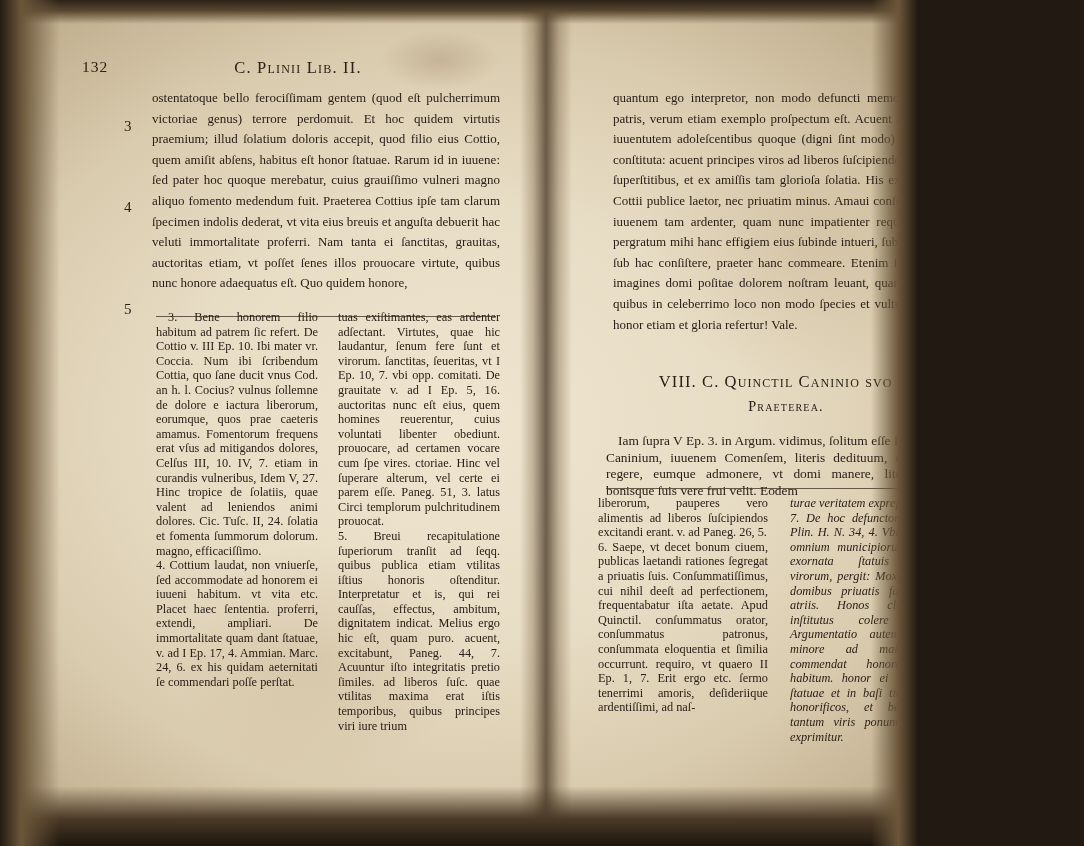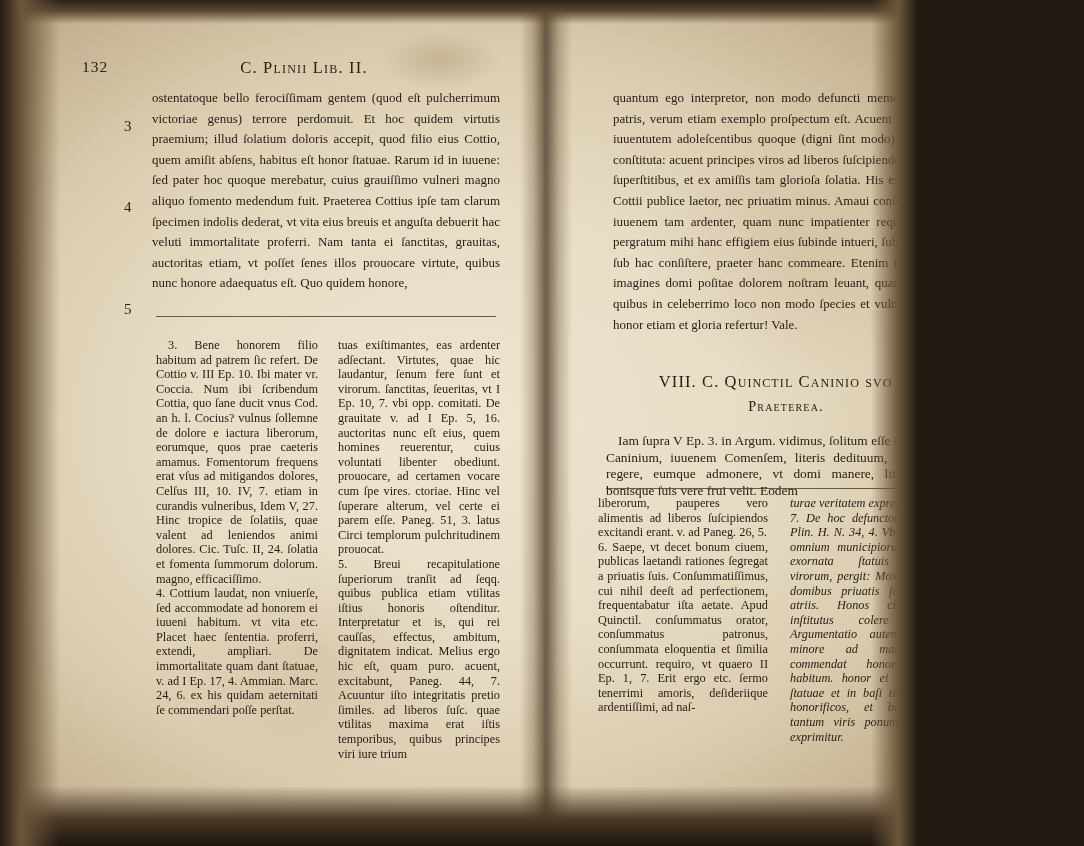--- a/index.html
+++ b/index.html
@@ -78,21 +78,21 @@
   }
   .rh-title {
     position: absolute;
     width: 100%;
     text-align: center;
     font-variant: small-caps;
     letter-spacing: 1.2px;
   }
   .page-left .rh-folio  { left: 22px; }
   .page-right .rh-folio { right: 24px; }
-  .page-left .rh-title  { left: 34px; width: 420px; }
+  .page-left .rh-title  { left: 28px; width: 420px; }
   .page-right .rh-title { left: 20px; width: 400px; }
 
   .main-text {
     position: absolute;
     top: 88px;
     font-size: 13px;
     line-height: 20.6px;
     text-align: justify;
     text-align-last: left;
     hyphens: none;
@@ -170,21 +170,21 @@
     <div class="marginal-num" style="top: 118px;">3</div>
     <div class="marginal-num" style="top: 199px;">4</div>
     <div class="marginal-num" style="top: 301px;">5</div>
 
     <div class="main-text">
       <p>ostentatoque bello ferociſſimam gentem (quod eſt pulcherrimum victoriae genus) terrore perdomuit. Et hoc quidem virtutis praemium; illud ſolatium doloris accepit, quod filio eius Cottio, quem amiſit abſens, habitus eſt honor ſtatuae. Rarum id in iuuene: ſed pater hoc quoque merebatur, cuius grauiſſimo vulneri magno aliquo fomento medendum fuit. Praeterea Cottius ipſe tam clarum ſpecimen indolis dederat, vt vita eius breuis et anguſta debuerit hac veluti immortalitate proferri. Nam tanta ei ſanctitas, grauitas, auctoritas etiam, vt poſſet ſenes illos prouocare virtute, quibus nunc honore adaequatus eſt. Quo quidem honore,</p>
     </div>
 
     <div class="rule" style="left: 96px; top: 316px; width: 340px;"></div>
 
-    <div class="notes" style="left: 96px; top: 338px; width: 344px; height: 430px;">
+    <div class="notes" style="left: 96px; top: 310px; width: 344px; height: 430px;">
       <div class="col" style="left: 0; width: 162px;">
         <p class="ind" style="white-space: pre-line;">3. Bene honorem filio habitum ad patrem ſic refert. De Cottio v. III Ep. 10. Ibi mater vr. Coccia. Num ibi ſcribendum Cottia, quo ſane ducit vnus Cod. an h. l. Cocius? vulnus ſollemne de dolore e iactura liberorum, eorumque, quos prae caeteris amamus. Fomentorum frequens erat vſus ad mitigandos dolores, Celſus III, 10. IV, 7. etiam in curandis vulneribus, Idem V, 27. Hinc tropice de ſolatiis, quae valent ad leniendos animi dolores. Cic. Tuſc. II, 24. ſolatia et fomenta ſummorum dolorum. magno, efficaciſſimo.
 4. Cottium laudat, non vniuerſe, ſed accommodate ad honorem ei iuueni habitum. vt vita etc. Placet haec ſententia. proferri, extendi, ampliari. De immortalitate quam dant ſtatuae, v. ad I Ep. 17, 4. Ammian. Marc. 24, 6. ex his quidam aeternitati ſe commendari poſſe perſtat.</p>
       </div>
       <div class="col" style="left: 182px; width: 162px;">
         <p style="white-space: pre-line;">tuas exiſtimantes, eas ardenter adſectant. Virtutes, quae hic laudantur, ſenum fere ſunt et virorum. ſanctitas, ſeueritas, vt I Ep. 10, 7. vbi opp. comitati. De grauitate v. ad I Ep. 5, 16. auctoritas nunc eſt eius, quem homines reuerentur, cuius voluntati libenter obediunt. prouocare, ad certamen vocare cum ſpe vires. ctoriae. Hinc vel ſuperare alterum, vel certe ei parem eſſe. Paneg. 51, 3. latus Circi templorum pulchritudinem prouocat.
 5. Breui recapitulatione ſuperiorum tranſit ad ſeqq. quibus publica etiam vtilitas iſtius honoris oſtenditur. Interpretatur et is, qui rei cauſſas, effectus, ambitum, dignitatem indicat. Melius ergo hic eſt, quam puro. acuent, excitabunt, Paneg. 44, 7. Acuuntur iſto integritatis pretio ſimiles. ad liberos ſuſc. quae vtilitas maxima erat iſtis temporibus, quibus principes viri iure trium</p>
       </div>
     </div>
   </div>

